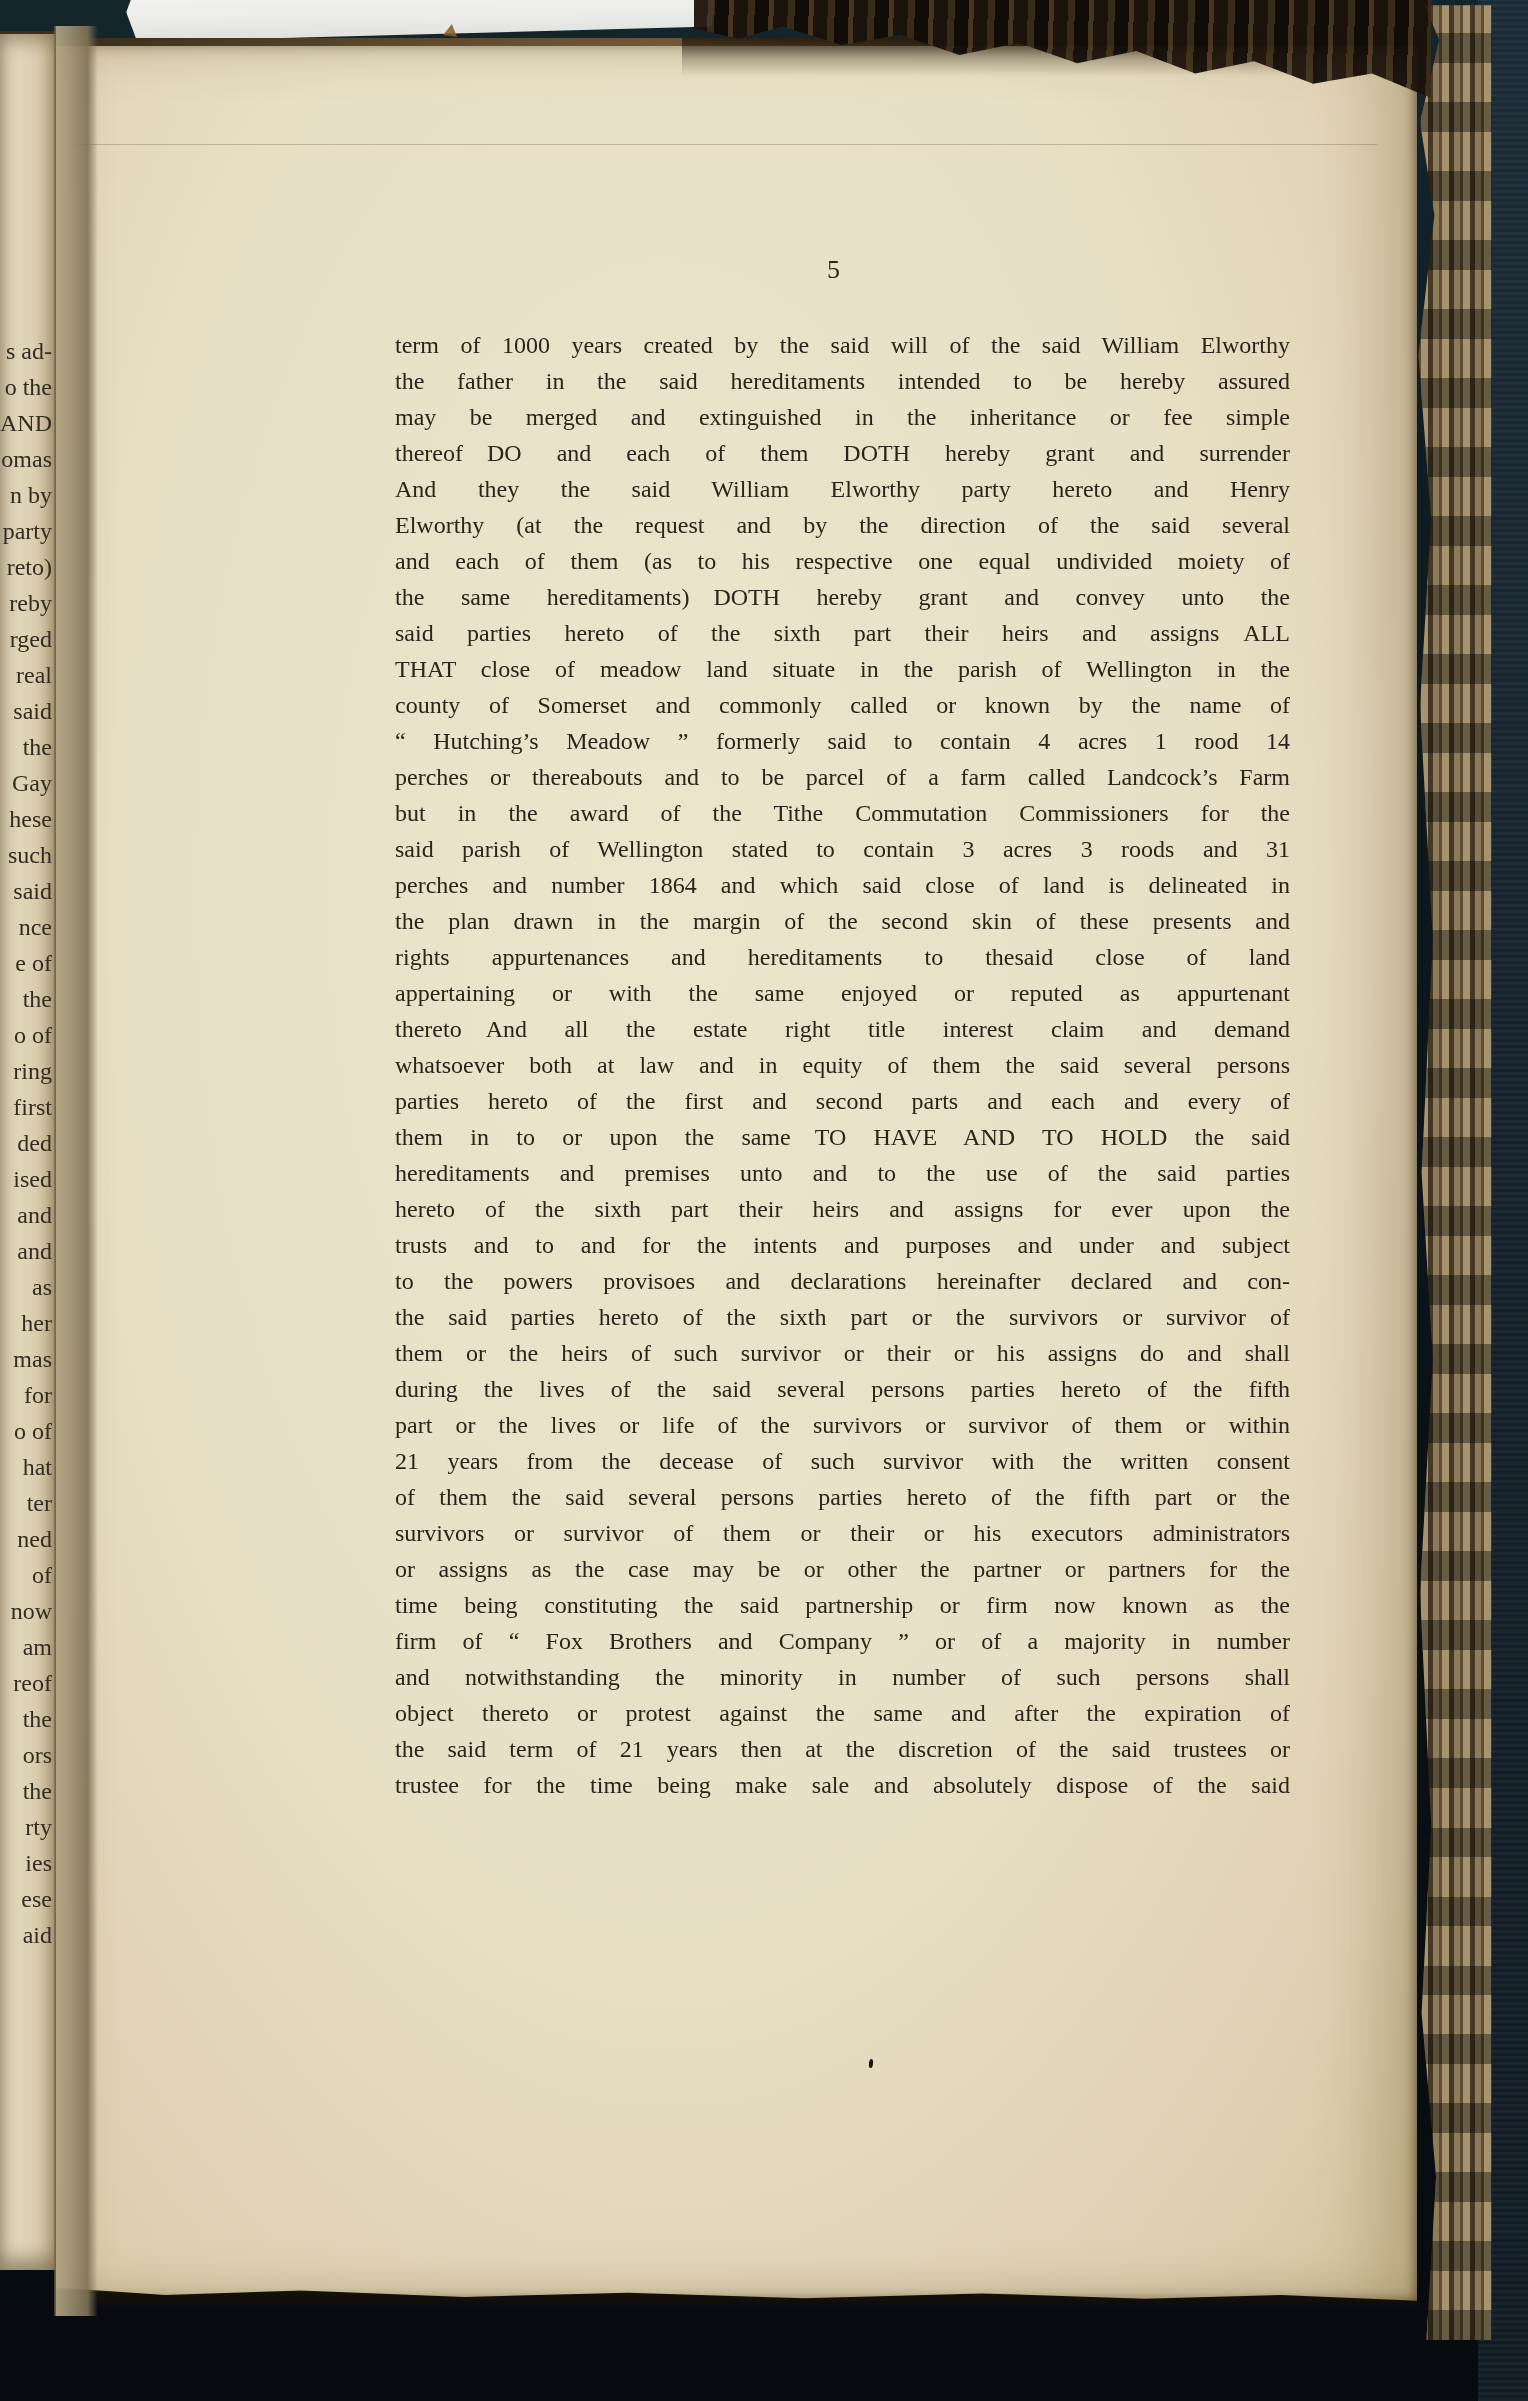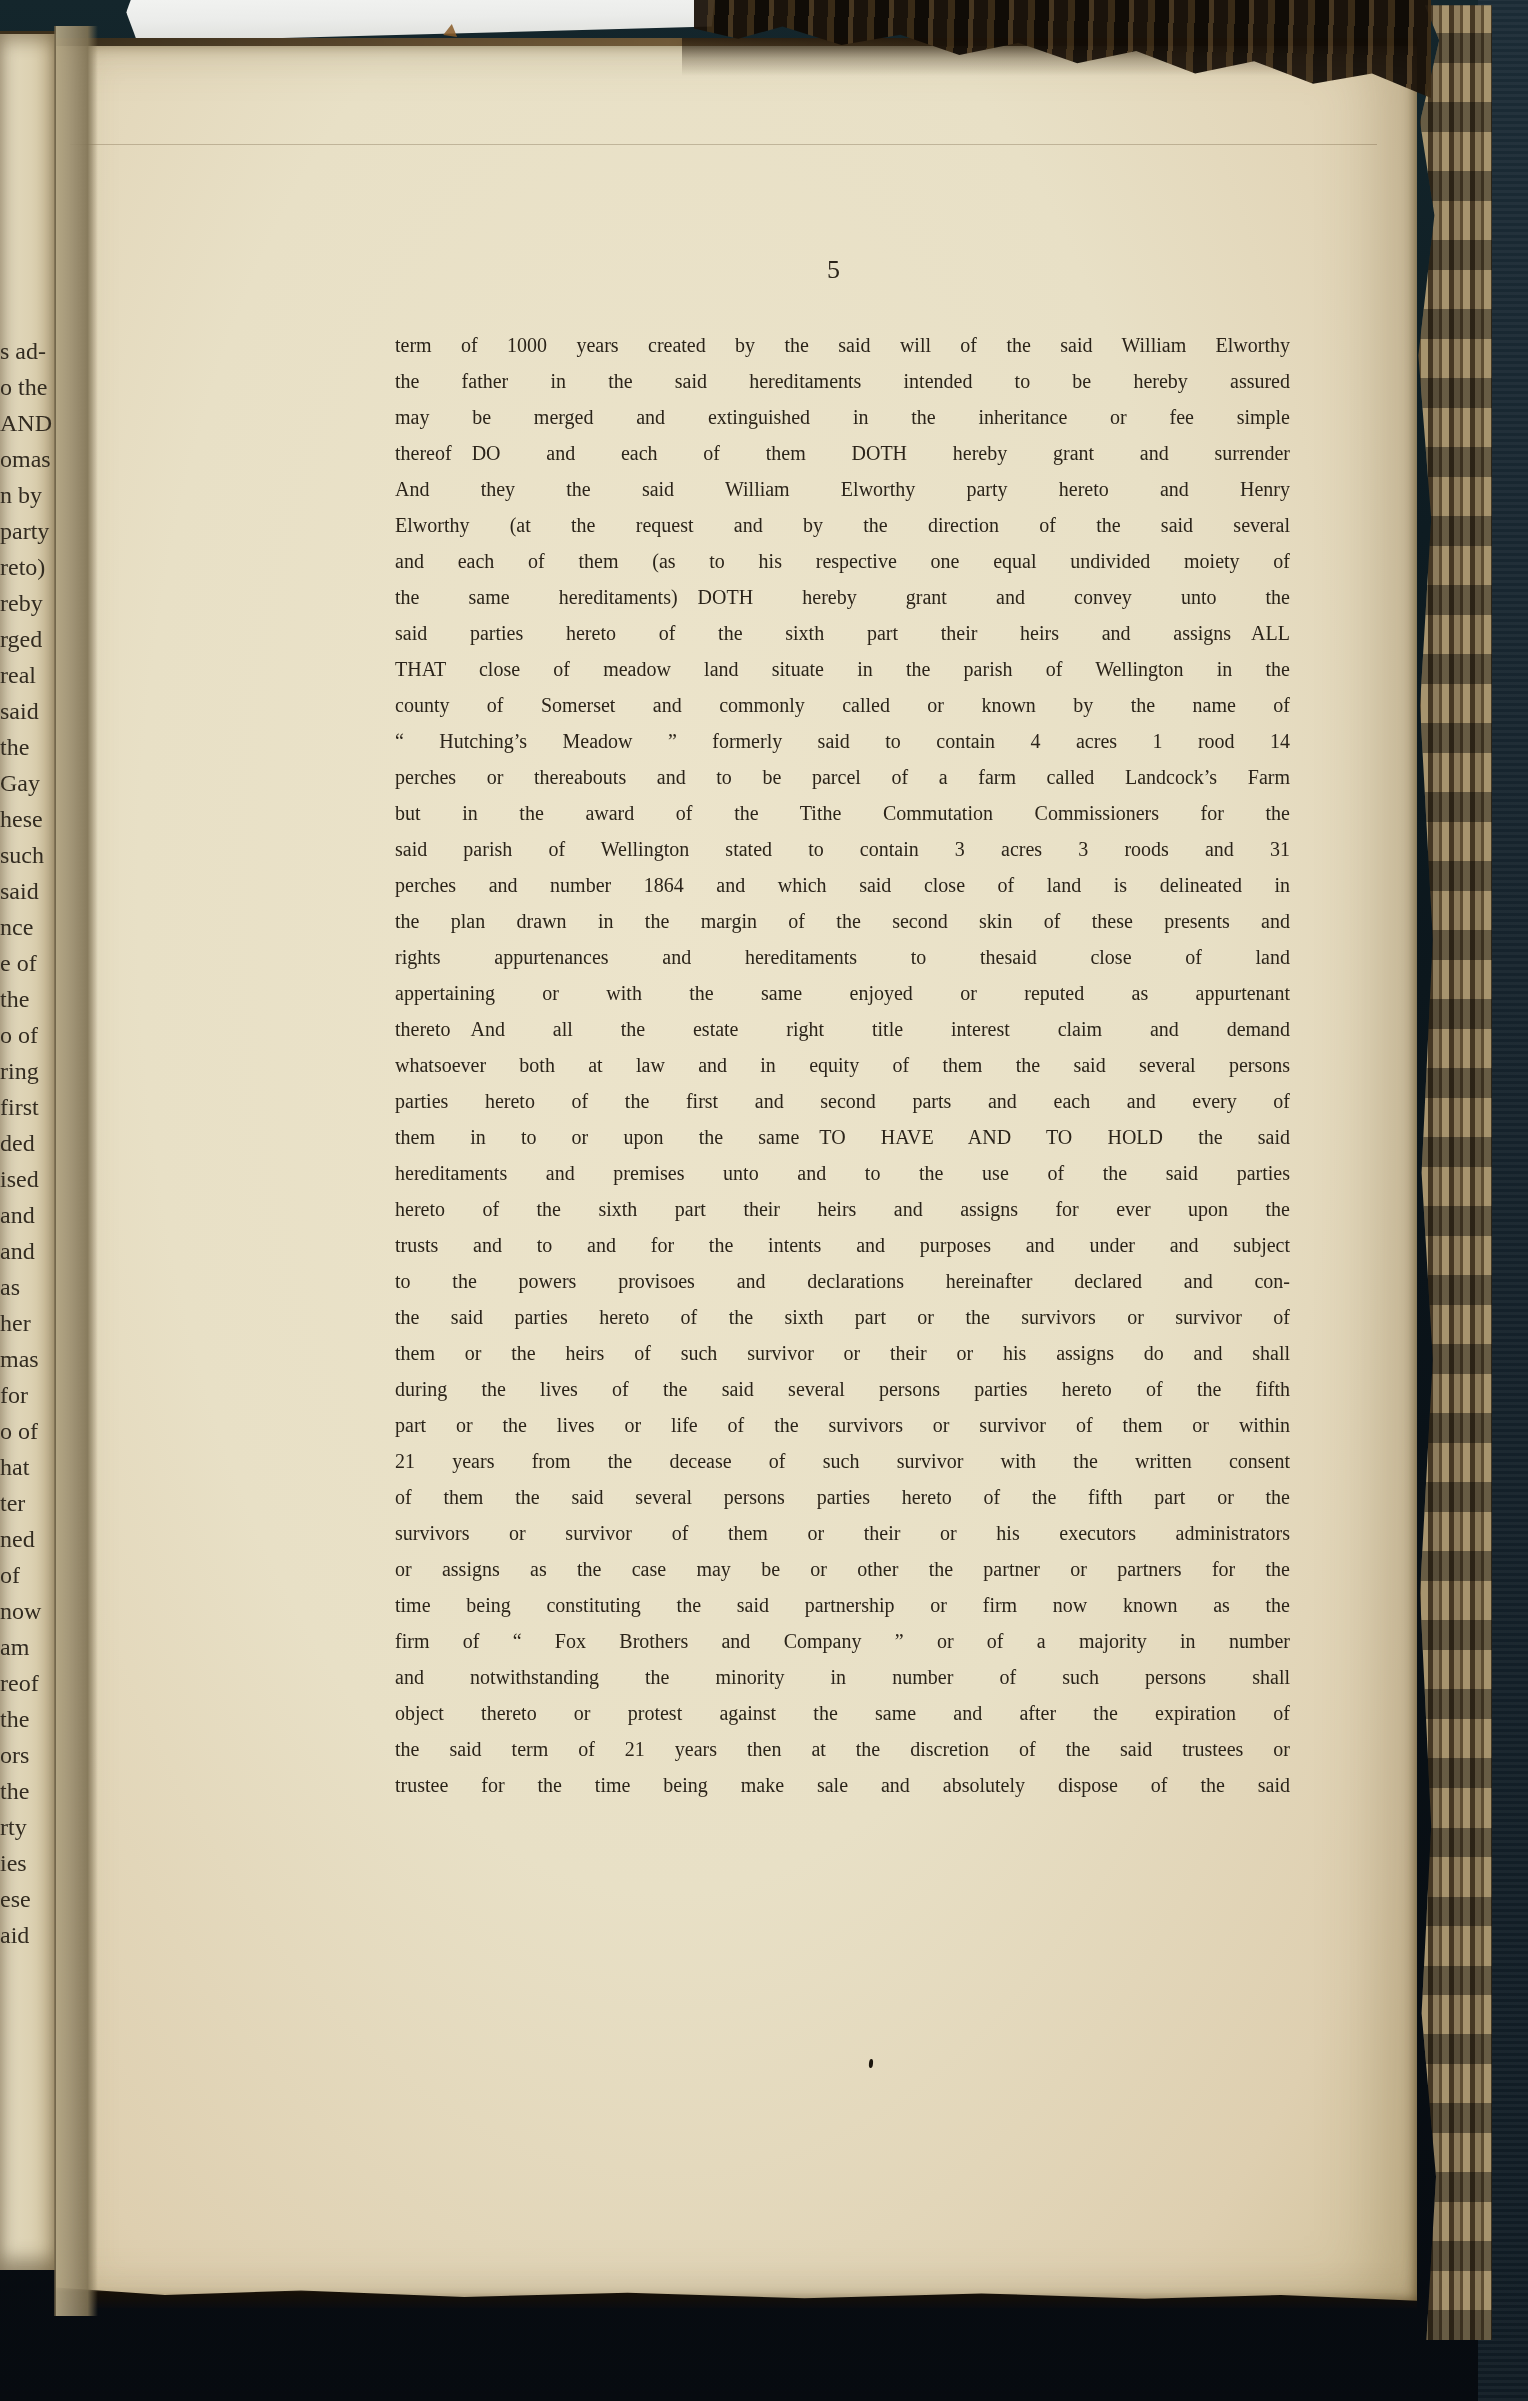--- a/index.html
+++ b/index.html
@@ -52,21 +52,21 @@
   .left-page{
     position:absolute;left:0;top:31px;width:56px;height:2236px;z-index:4;
     background:linear-gradient(90deg,#e4dbc0 0%,#dcd1b2 55%,#c8b994 100%);
     border-top:3.5px solid #3c2f1b;
     box-shadow:inset 0 8.7px 15.6px rgba(70,50,20,.35), inset 0 -12px 17.3px rgba(60,45,20,.4);
   }
   .left-frags{
     position:absolute;left:0;top:299px;width:52px;
     color:#332c21;font-size:24px;
   }
-  .frag-line{height:36px;line-height:36px;text-align:left;white-space:nowrap;overflow:visible;}
+  .frag-line{height:36px;line-height:36px;text-align:right;white-space:nowrap;overflow:visible;}
   
   .gutter{
     position:absolute;left:56px;top:26px;width:42px;height:2290px;z-index:6;
     background:linear-gradient(90deg,#b7aa88 0%,#9a8d6f 40%,#807355 75%,rgba(128,115,85,0) 100%);
     box-shadow:-1.7px 0 0 #6f6349;
     opacity:.9;
   }
   
   .main-page{
     position:absolute;left:56px;top:38px;width:1361px;height:2265px;z-index:5;
@@ -95,21 +95,21 @@
     background:linear-gradient(0deg,#0a0c10 0%,#171007 55%,rgba(45,32,14,.4) 80%,rgba(0,0,0,0) 100%);
     clip-path:polygon(0 30%,8% 55%,18% 40%,30% 62%,42% 48%,55% 66%,68% 50%,80% 68%,90% 55%,100% 75%,100% 100%,0 100%);
   }
   
   .folio{
     position:absolute;left:760px;top:217px;width:35px;
     text-align:center;font-size:26px;color:#2b241a;
   }
   .page-text{
     position:absolute;left:339px;top:289px;width:895px;
-    color:#2b241a;font-size:20px;
+    color:#2b241a;font-size:24px;
   }
   .tline{
     height:36px;line-height:36px;
     text-align:justify;text-align-last:justify;
     overflow:hidden;white-space:nowrap;
   }
   .ink-speck{
     position:absolute;left:869px;top:2059px;width:4.3px;height:8.7px;
     background:#1c160e;border-radius:50%;transform:rotate(6deg);z-index:7;
   }

